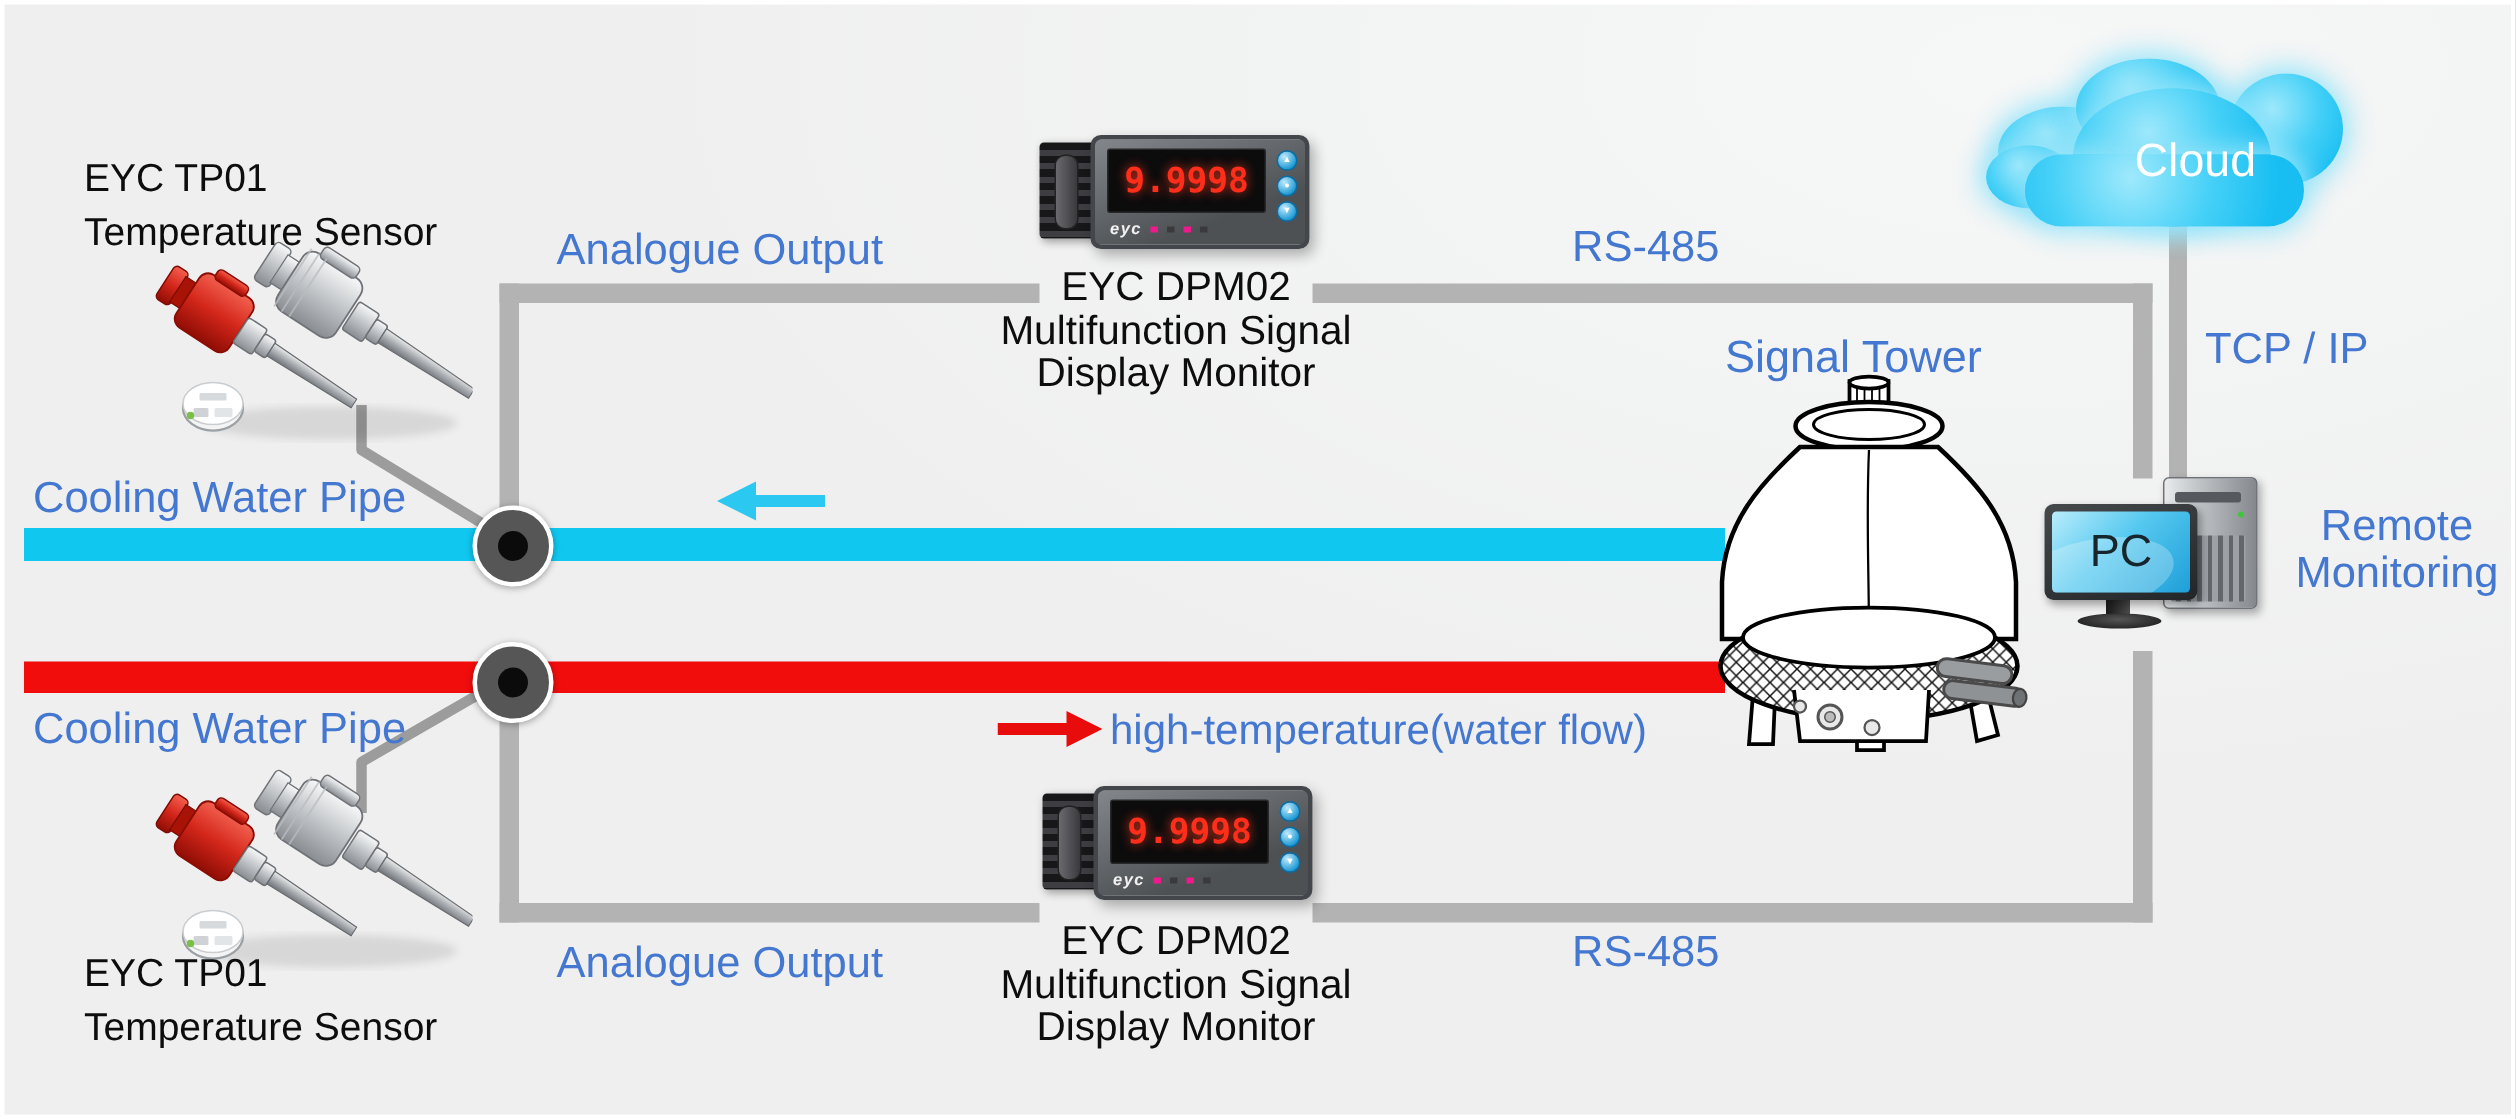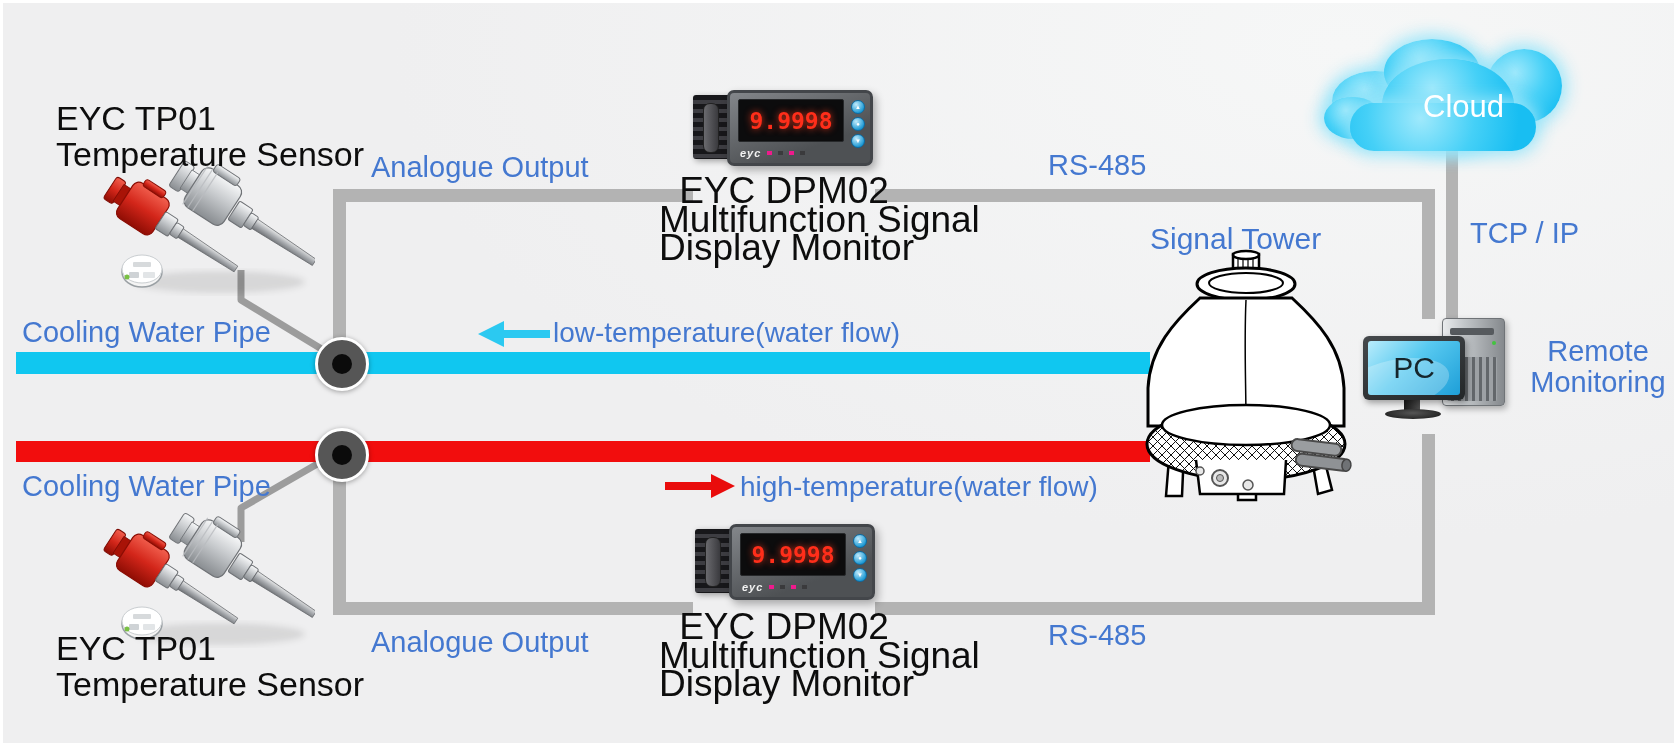--- a/index.html
+++ b/index.html
@@ -14,22 +14,22 @@
   .pipe{position:absolute;left:16px;width:1134px;}
   .pipe.cold{top:352px;height:22px;background:#10C7F0;}
   .pipe.hot{top:441px;height:21px;background:#F20D0D;}
   
   .junction{position:absolute;width:48px;height:48px;border-radius:50%;background:#565656;border:3px solid #fff;
             box-shadow:0 1px 5px rgba(0,0,0,.35);}
   .junction::after{content:'';position:absolute;inset:14px;border-radius:50%;background:#0b0b0b;}
   
   .lbl{position:absolute;color:#4478D0;font-size:29px;white-space:nowrap;}
   .lbl.small{font-size:28px;}
-  .blk{position:absolute;color:#0d0d0d;font-size:34px;line-height:36px;white-space:nowrap;}
-  .capt{position:absolute;width:250px;color:#0d0d0d;font-size:37px;line-height:28.5px;text-align:center;white-space:nowrap;}
+  .blk{position:absolute;color:#0d0d0d;font-size:26px;line-height:36px;white-space:nowrap;}
+  .capt{position:absolute;width:250px;color:#0d0d0d;font-size:27px;line-height:28.5px;text-align:center;white-space:nowrap;}
   
   .cloud{position:absolute;left:1324px;top:33px;width:238px;height:118px;}
   .puff{position:absolute;border-radius:50%;background:radial-gradient(circle at 38% 32%, #9FE9FC 0%, #45D0F7 45%, #18BEF2 82%);
         box-shadow:0 0 16px 5px rgba(150,228,250,.9);}
   .cloud-label{position:absolute;left:60px;top:56px;width:120px;text-align:right;color:#fff;font-size:31px;}
   
   .pc{position:absolute;left:1358px;top:314px;width:152px;height:104px;}
   .pc-tower{position:absolute;left:84px;top:4px;width:61px;height:86px;border-radius:4px;
             background:linear-gradient(90deg,#e9ebed 0%,#c2c6c9 35%,#85898d 100%);
             box-shadow:2px 3px 6px rgba(0,0,0,.3);border:1px solid #6f7377;}
@@ -275,21 +275,20 @@
     <div>EYC TP01</div>
     <div>Temperature Sensor</div>
   </div>
 
   <div class="lbl" style="left:22px;top:316px;">Cooling Water Pipe</div>
   <div class="lbl" style="left:22px;top:470px;">Cooling Water Pipe</div>
 
   <div class="lbl" style="left:371px;top:151px;">Analogue Output</div>
   <div class="lbl" style="left:371px;top:626px;">Analogue Output</div>
 
-  <div class="lbl small" style="left:553px;top:317px;">low-temperature(water flow)</div>
   <div class="lbl small" style="left:740px;top:471px;">high-temperature(water flow)</div>
 
   <div class="capt" style="left:659px;top:177px;">
     <div>EYC DPM02</div>
     <div>Multifunction Signal</div>
     <div>Display Monitor</div>
   </div>
   <div class="capt" style="left:659px;top:613px;">
     <div>EYC DPM02</div>
     <div>Multifunction Signal</div>

